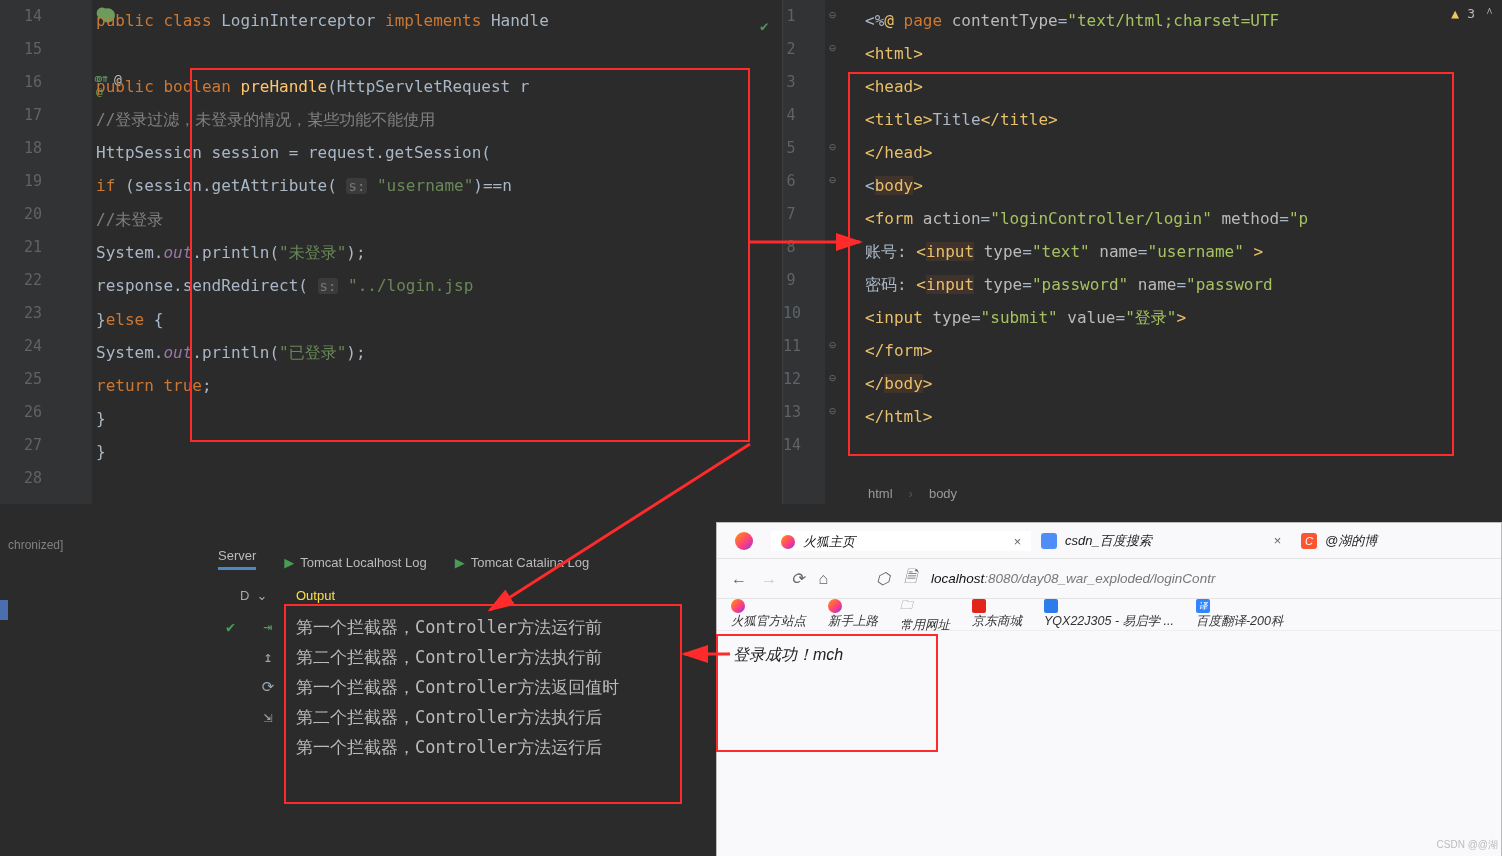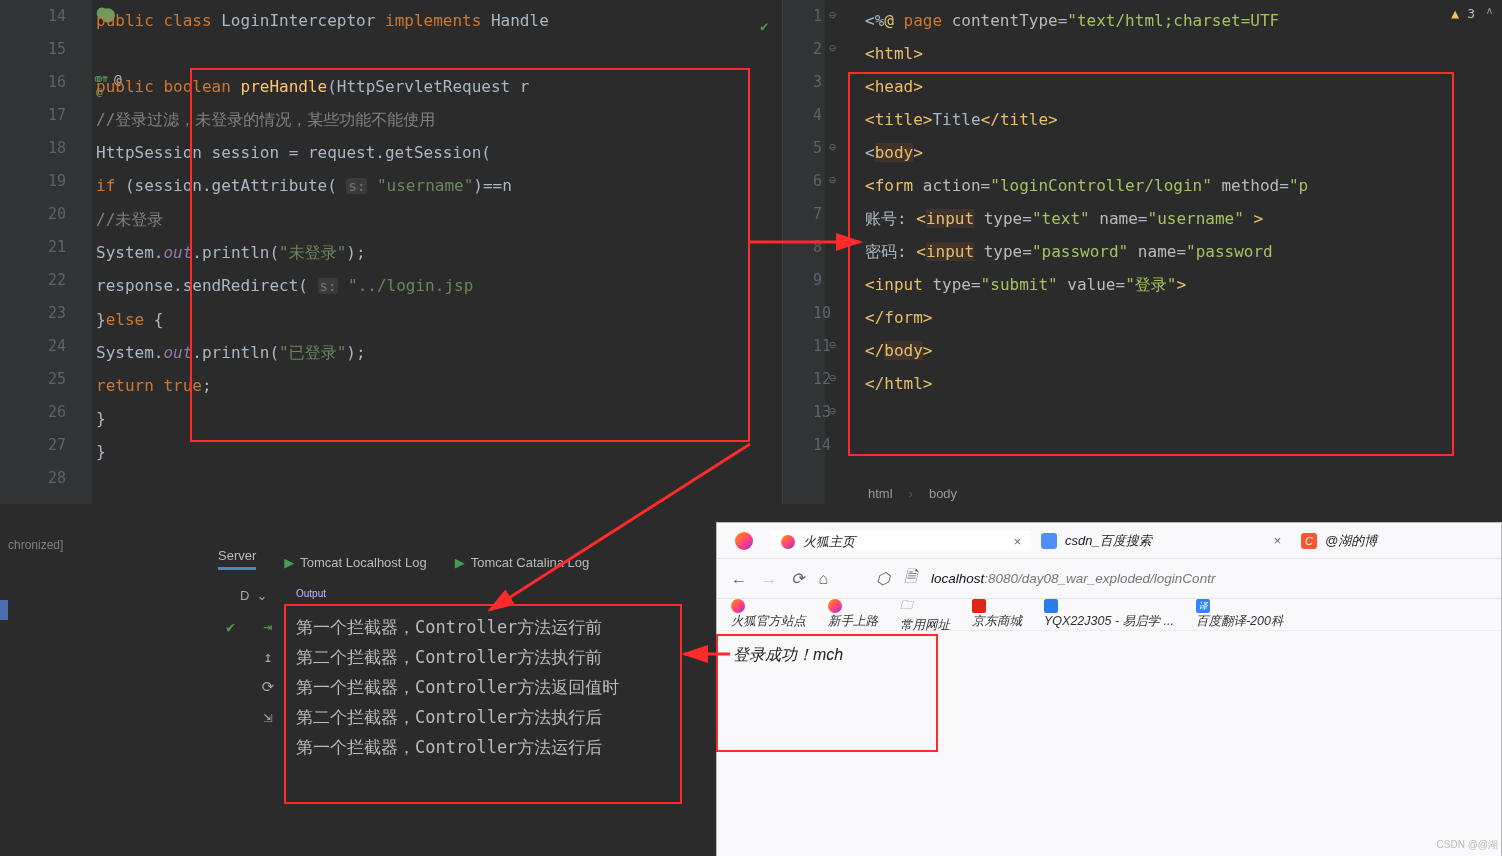--- a/index.html
+++ b/index.html
@@ -17,21 +17,21 @@
   
   .editors { display:flex; height:505px; width:100%; overflow:hidden; }
   .editor-left { flex:0 0 782px; position:relative; }
   .editor-right { flex:1; position:relative; border-left:1px solid #3c3f41; }
 
   .gutter { position:absolute; left:0; top:0; bottom:0; width:92px; background:#313335; }
   .editor-right .gutter { width:42px; }
   .code-area { position:absolute; left:92px; right:0; top:0; bottom:0; padding:4px 8px 4px 4px; font-size:16px; line-height:33px; }
   .editor-right .code-area { left:78px; }
 
-  .lineno { color:#606366; text-align:right; padding-right:26px; font-size:15px; line-height:33px;margin-left:30px; }
+  .lineno { color:#606366; text-align:center; padding-right:26px; font-size:15px; line-height:33px; }
 
   
   .kw { color:#cc7832; }
   .cls { color:#a9b7c6; }
   .method { color:#ffc66d; }
   .str { color:#6a8759; }
   .cmt { color:#808080; }
   .tag { color:#e8bf6a; }
   .attr { color:#bababa; }
   .attrv { color:#a5c261; }
@@ -57,21 +57,21 @@
   .console-wrap { position:absolute; left:0; top:504px; right:0; bottom:0; background:#2b2b2b; }
   .left-run-strip { position:absolute; left:0; top:530px; width:190px; }
   .sync-txt { color:#808080; font-size:12px; padding:8px; }
   .sync-selected { background:#4b6eaf; height:20px; width:8px; position:absolute; left:0; top:600px;}
 
   .console-tabs { position:absolute; left:218px; top:548px; font-size:13px; color:#bbb; display:flex; gap:28px; align-items:flex-end; }
   .console-tabs .tab { display:flex; align-items:center; gap:6px; cursor:pointer;}
   .console-tabs .underline { border-bottom:3px solid #4a88c7; padding-bottom:4px;}
   .play-ico { color:#499c54; }
 
-  .output-head { position:absolute; left:296px; top:588px; font-size:10px; color:#c4b5fd; }
+  .output-head { position:absolute; left:296px; top:588px; font-size:13px; color:#fde047; }
   .output-d   { position:absolute; left:240px; top:588px; font-size:13px; color:#aaa; }
 
   .con-toolbar { position:absolute; left:256px; top:612px; width:24px; color:#9aa7b0; font-size:15px;}
   .con-toolbar div { height:30px; display:flex; align-items:center; justify-content:center; cursor:pointer;}
   .con-check { position:absolute; left:226px; top:618px; color:#499c54; font-size:15px;}
 
   .output-lines { position:absolute; left:296px; top:612px; font-size:17px; line-height:30px; color:#bbbbbb; }
   .output-lines .mono2 { color:#bbbbbb; }
 
   
@@ -172,20 +172,21 @@
         <div style="position:absolute; left:46px; top:173px; color:#606366; font-size:12px">⊖</div>
         <div style="position:absolute; left:46px; top:338px; color:#606366; font-size:12px">⊖</div>
         <div style="position:absolute; left:46px; top:371px; color:#606366; font-size:12px">⊖</div>
         <div style="position:absolute; left:46px; top:404px; color:#606366; font-size:12px">⊖</div>
       </div>
     <div class="code-area" id="code-right">
         <div><span class="">&lt;%</span><span class="tag">@ </span><span class="kw">page </span><span class="attr">contentType</span><span class="">=</span><span class="attrv">"text/html;charset=UTF</span></div>
         <div><span class="tag">&lt;</span><span class="tag">html</span><span class="tag">&gt;</span></div>
         <div><span class="tag">&lt;</span><span class="tag">head</span><span class="tag">&gt;</span></div>
         <div><span class="tag">    &lt;</span><span class="tag">title</span><span class="tag">&gt;</span><span class="">Title</span><span class="tag">&lt;/</span><span class="tag">title</span><span class="tag">&gt;</span></div>
+        <div><span class="tag">&lt;/</span><span class="tag">head</span><span class="tag">&gt;</span></div>
         <div><span class="">&lt;</span><span class="tag hl-tag">body</span><span class="tag">&gt;</span></div>
         <div><span class="tag">    &lt;</span><span class="tag">form </span><span class="attr">action</span><span class="">=</span><span class="attrv">"loginController/login" </span><span class="attr">method</span><span class="">=</span><span class="attrv">"p</span></div>
         <div><span class="">        账号: </span><span class="tag">&lt;</span><span class="tag hl-tag">input</span><span class=""></span><span class="attr"> type</span><span class="">=</span><span class="attrv">"text" </span><span class="attr">name</span><span class="">=</span><span class="attrv">"username" </span><span class="tag">&gt;</span></div>
         <div><span class="">        密码: </span><span class="tag">&lt;</span><span class="tag hl-tag">input</span><span class=""></span><span class="attr"> type</span><span class="">=</span><span class="attrv">"password" </span><span class="attr">name</span><span class="">=</span><span class="attrv">"password</span></div>
         <div><span class="tag">        &lt;</span><span class="tag">input </span><span class="attr">type</span><span class="">=</span><span class="attrv">"submit" </span><span class="attr">value</span><span class="">=</span><span class="attrv">"登录"</span><span class="tag">&gt;</span></div>
         <div><span class="tag">    &lt;/</span><span class="tag">form</span><span class="tag">&gt;</span></div>
         <div><span class="tag">&lt;/</span><span class="tag hl-tag">body</span><span class="tag">&gt;</span></div>
         <div><span class="tag">&lt;/</span><span class="tag">html</span><span class="tag">&gt;</span></div>
         <div>&nbsp;</div>
       </div>

